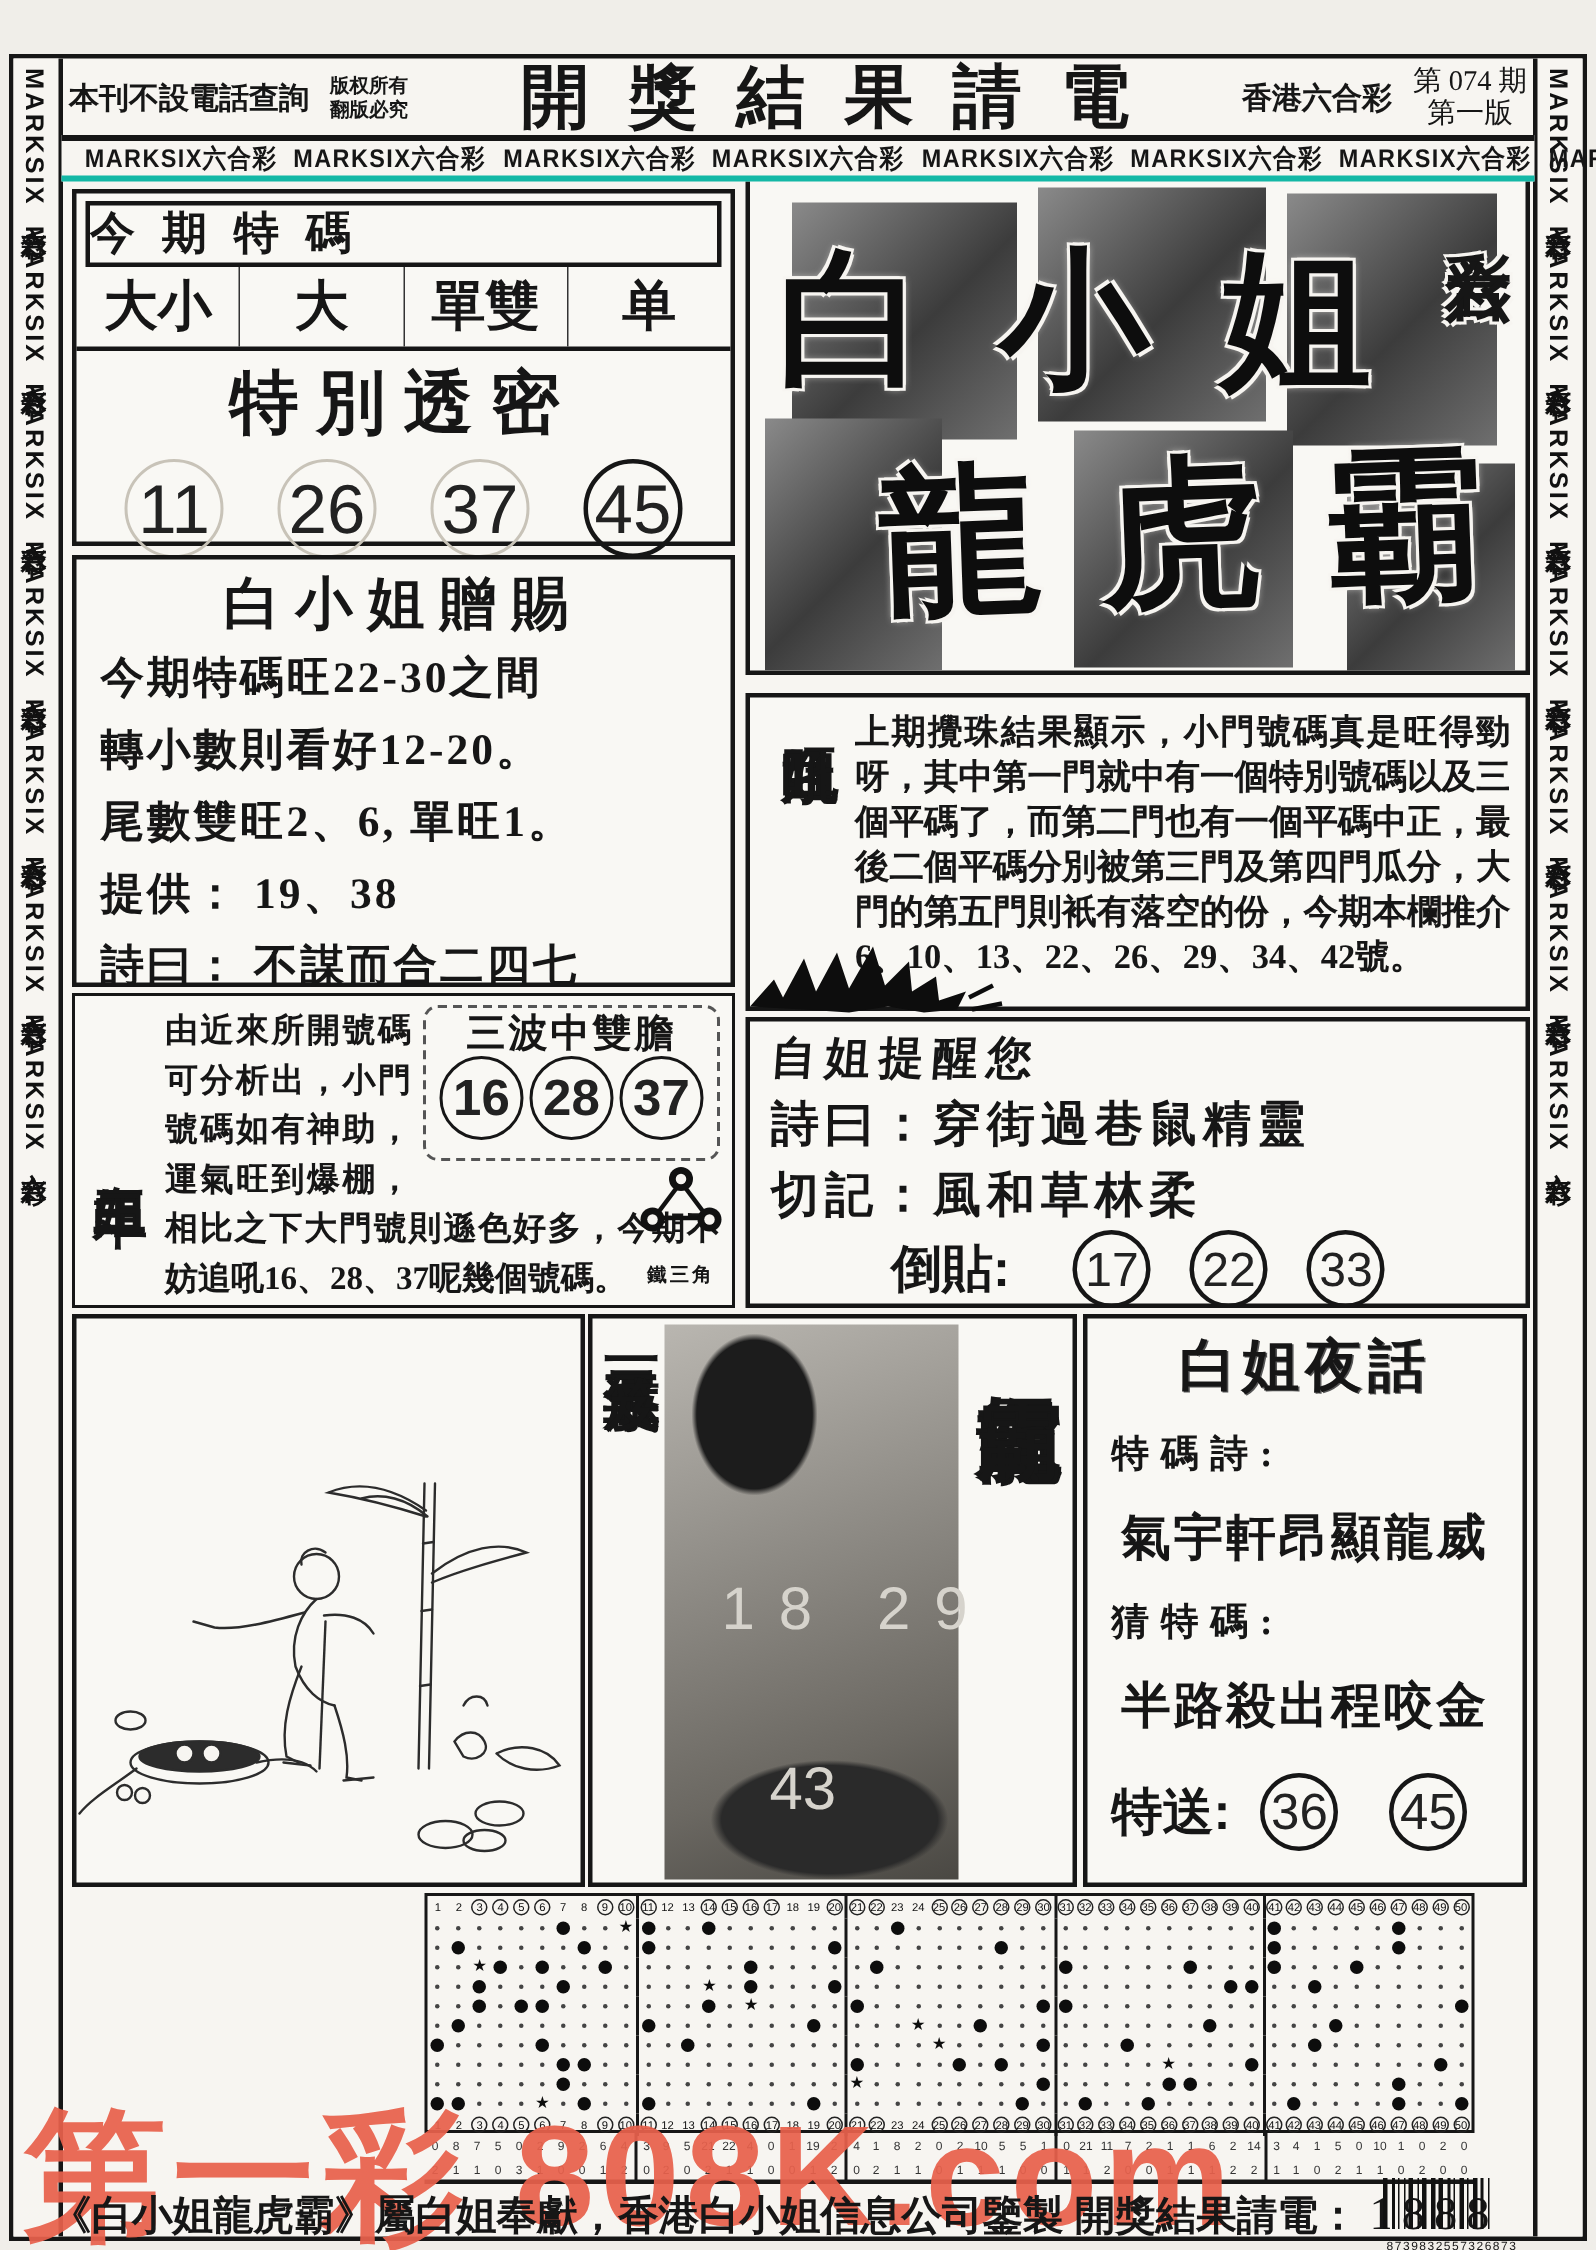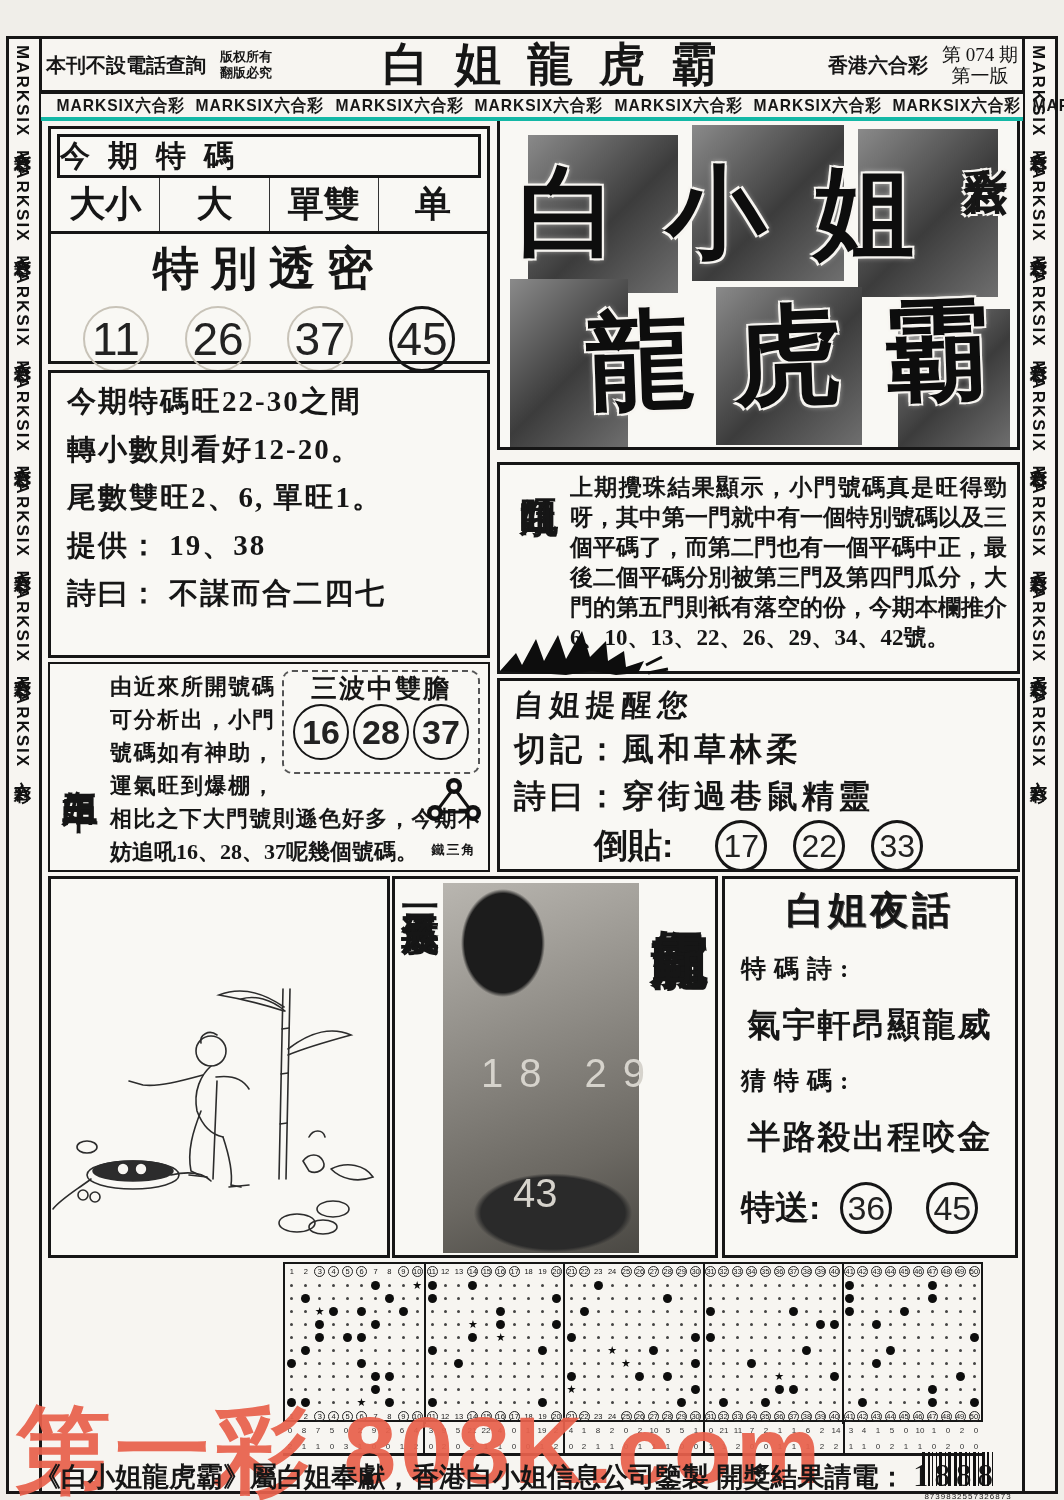--- a/index.html
+++ b/index.html
@@ -141,21 +141,21 @@
 
 <div class="abs strip left">MARKSIX六合彩   MARKSIX六合彩   MARKSIX六合彩   MARKSIX六合彩   MARKSIX六合彩   MARKSIX六合彩   MARKSIX六合彩</div>
 <div class="abs strip right">MARKSIX六合彩   MARKSIX六合彩   MARKSIX六合彩   MARKSIX六合彩   MARKSIX六合彩   MARKSIX六合彩   MARKSIX六合彩</div>
 
 <div class="abs header">
   <span class="h-note">本刊不設電話查詢</span>
   <span class="h-copy">
     <span>版权所有</span><br>
     <span>翻版必究</span>
   </span>
-  <span class="h-title">白姐龍虎霸</span>
+  <span class="h-title">開獎結果請電</span>
   <span class="h-region">香港六合彩</span>
   <span class="h-issue">
     <span>第 074 期</span><br>
     <span>第一版</span>
   </span>
 </div>
 
 <div class="abs brand-row">
     <span class="brand-item">MARKSIX六合彩</span>
     <span class="brand-item">MARKSIX六合彩</span>
@@ -178,20 +178,21 @@
   <div class="sp-sub">特別透密</div>
   <div class="sp-nums">
       <span class="circle">11</span>
       <span class="circle">26</span>
       <span class="circle">37</span>
       <span class="circle hl">45</span>
     </div>
 </div>
 
 <div class="abs box box-gift">
+  <div class="gift-title">白小姐贈賜</div>
   <div>
       <div class="gift-line">今期特碼旺22-30之間</div>
       <div class="gift-line">轉小數則看好12-20。</div>
       <div class="gift-line">尾數雙旺2、6,  單旺1。</div>
       <div class="gift-line">提供： 19、38</div>
       <div class="gift-line">詩曰： 不謀而合二四七</div>
     </div>
 </div>
 
 <div class="abs box box-three">
@@ -284,24 +285,24 @@
   <div class="roar-body">上期攪珠結果顯示，小門號碼真是旺得勁呀，其中第一門就中有一個特別號碼以及三個平碼了，而第二門也有一個平碼中正，最後二個平碼分別被第三門及第四門瓜分，大門的第五門則衹有落空的份，今期本欄推介6、10、13、22、26、29、34、42號。</div>
   <svg class="burst" width="190" height="64" viewBox="0 0 190 64">
     <path fill="#0d0d0d" d="M4 58 L20 40 L26 52 L40 26 L48 48 L62 22 L70 46 L86 18 L94 44 L110 28 L112 48 L128 38 L130 54 L148 48 L142 60 L120 62 L96 58 L70 62 L40 60 Z"></path>
     <path stroke="#0d0d0d" stroke-width="3" fill="none" d="M150 52 L166 44 M152 60 L172 56"></path>
   </svg>
 </div>
 
 <div class="abs box box-remind">
   <div class="remind-title">自姐提醒您</div>
   <div class="remind-line">
-    <span>切記：</span><span>風和草林柔</span>
+    <span>詩曰：</span><span>穿街過巷鼠精靈</span>
   </div>
   <div class="remind-line">
-    <span>詩曰：</span><span>穿街過巷鼠精靈</span>
+    <span>切記：</span><span>風和草林柔</span>
   </div>
   <div class="remind-last">
     <span class="remind-label">倒貼:</span>
     <span class="banker-nums" style="gap:26px;">
         <span class="circle">17</span>
         <span class="circle">22</span>
         <span class="circle">33</span>
       </span>
   </div>
 </div>

